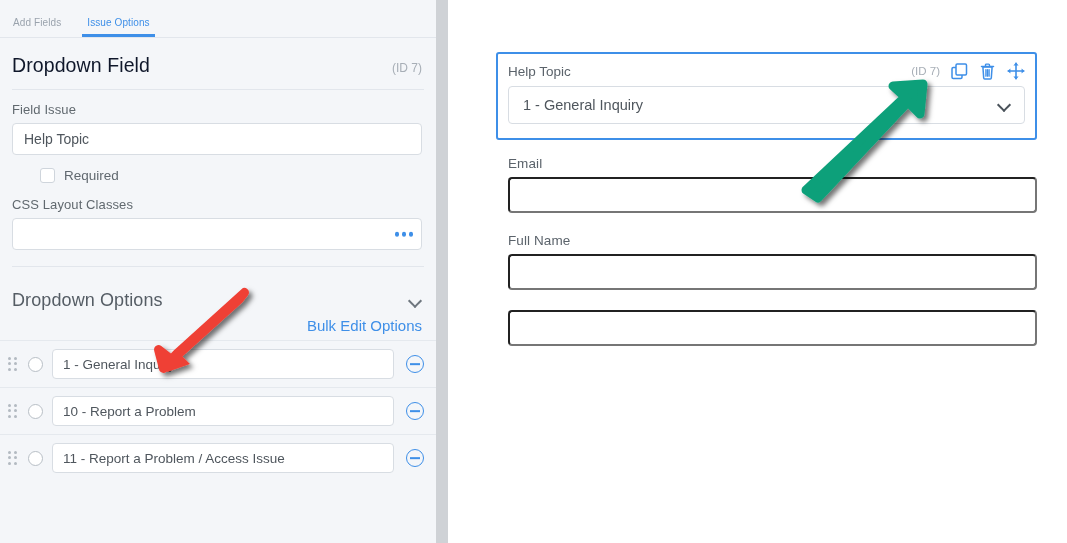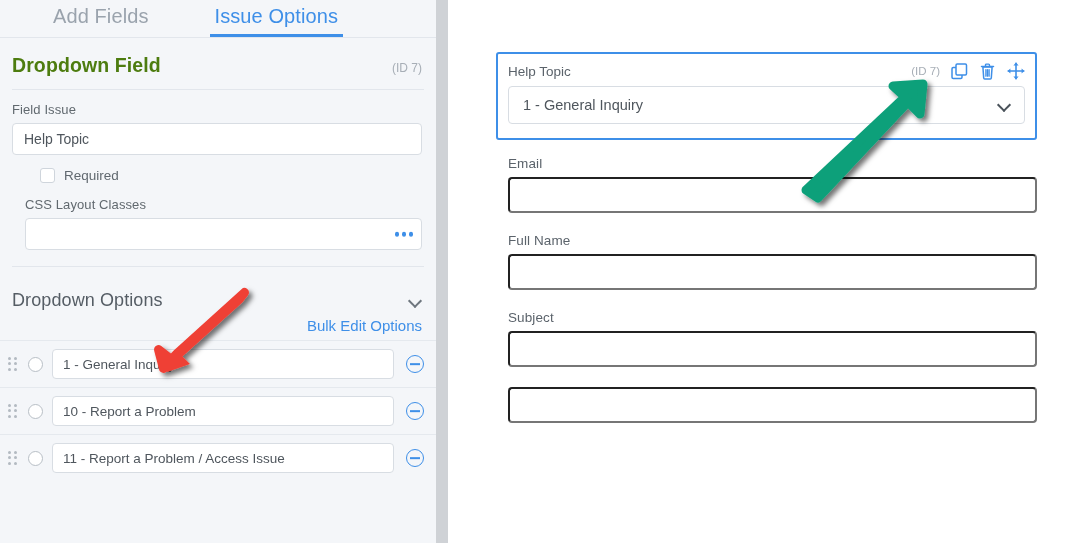--- a/index.html
+++ b/index.html
@@ -30,48 +30,47 @@
 
   .tab-bar {
     display: flex;
     align-items: flex-end;
     height: 38px;
     padding-left: 13px;
     background: #f4f6f9;
     border-bottom: 1px solid #e2e6ec;
   }
   .tab {
-    font-size: 20px;
+    font-size: 10px;
     color: #9aa3ad;
     padding: 0 0 9px 0;
     margin-right: 26px;
     position: relative;
     cursor: pointer;
     letter-spacing: .1px;
-    margin-left: 40px;
   }
   .tab.active { color: #3e8fe8; }
   .tab.active::after {
     content: "";
     position: absolute;
     left: -5px; right: -5px; bottom: 0;
     height: 3px;
     background: #3e8fe8;
   }
 
   .field-header {
     display: flex;
     align-items: baseline;
     justify-content: space-between;
     padding: 16px 14px 12px 12px;
   }
   .field-title {
     font-size: 19.5px;
-    color: #4d7c0f;
-    font-weight: 700;
+    color: #0f172a;
+    font-weight: 400;
     letter-spacing: .1px;
   }
   .field-id {
     font-size: 12px;
     color: #a7aeb6;
   }
 
   .divider {
     height: 1px;
     background: #e2e6ec;
@@ -365,21 +364,21 @@
     <div class="form-block">
       <div class="input-label">Field Issue</div>
       <input class="text-input" value="Help Topic" style="">
 
       <div class="checkbox-row">
         <div class="checkbox"></div>
         <div class="checkbox-label">Required</div>
       </div>
     </div>
 
-    <div class="form-block" style="padding-top:14px;margin-left:13px;">
+    <div class="form-block" style="padding-top:14px;">
       <div class="input-label">CSS Layout Classes</div>
       <div class="css-field-wrap">
         <input class="text-input css-input" value="" style="">
         <div class="dots-btn">
           <i></i>
             <i></i>
             <i></i>
         </div>
       </div>
     </div>
@@ -473,24 +472,20 @@
     <div class="preview-field">
       <div class="pf-label">Email</div>
       <input class="pf-input" value="" style="">
     </div>
 
     <div class="preview-field">
       <div class="pf-label">Full Name</div>
       <input class="pf-input" value="" style="">
     </div>
 
-    <div class="preview-field">
-      <div class="pf-label">Subject</div>
-      <input class="pf-input" value="" style="">
-    </div>
 
     <div class="preview-field">
       <input class="pf-input" value="" style="">
     </div>
 
   </div>
 
   <svg class="arrow-layer" viewBox="0 0 1067 543">
     <defs>
       <filter id="shadow" x="-30%" y="-30%" width="170%" height="170%">

